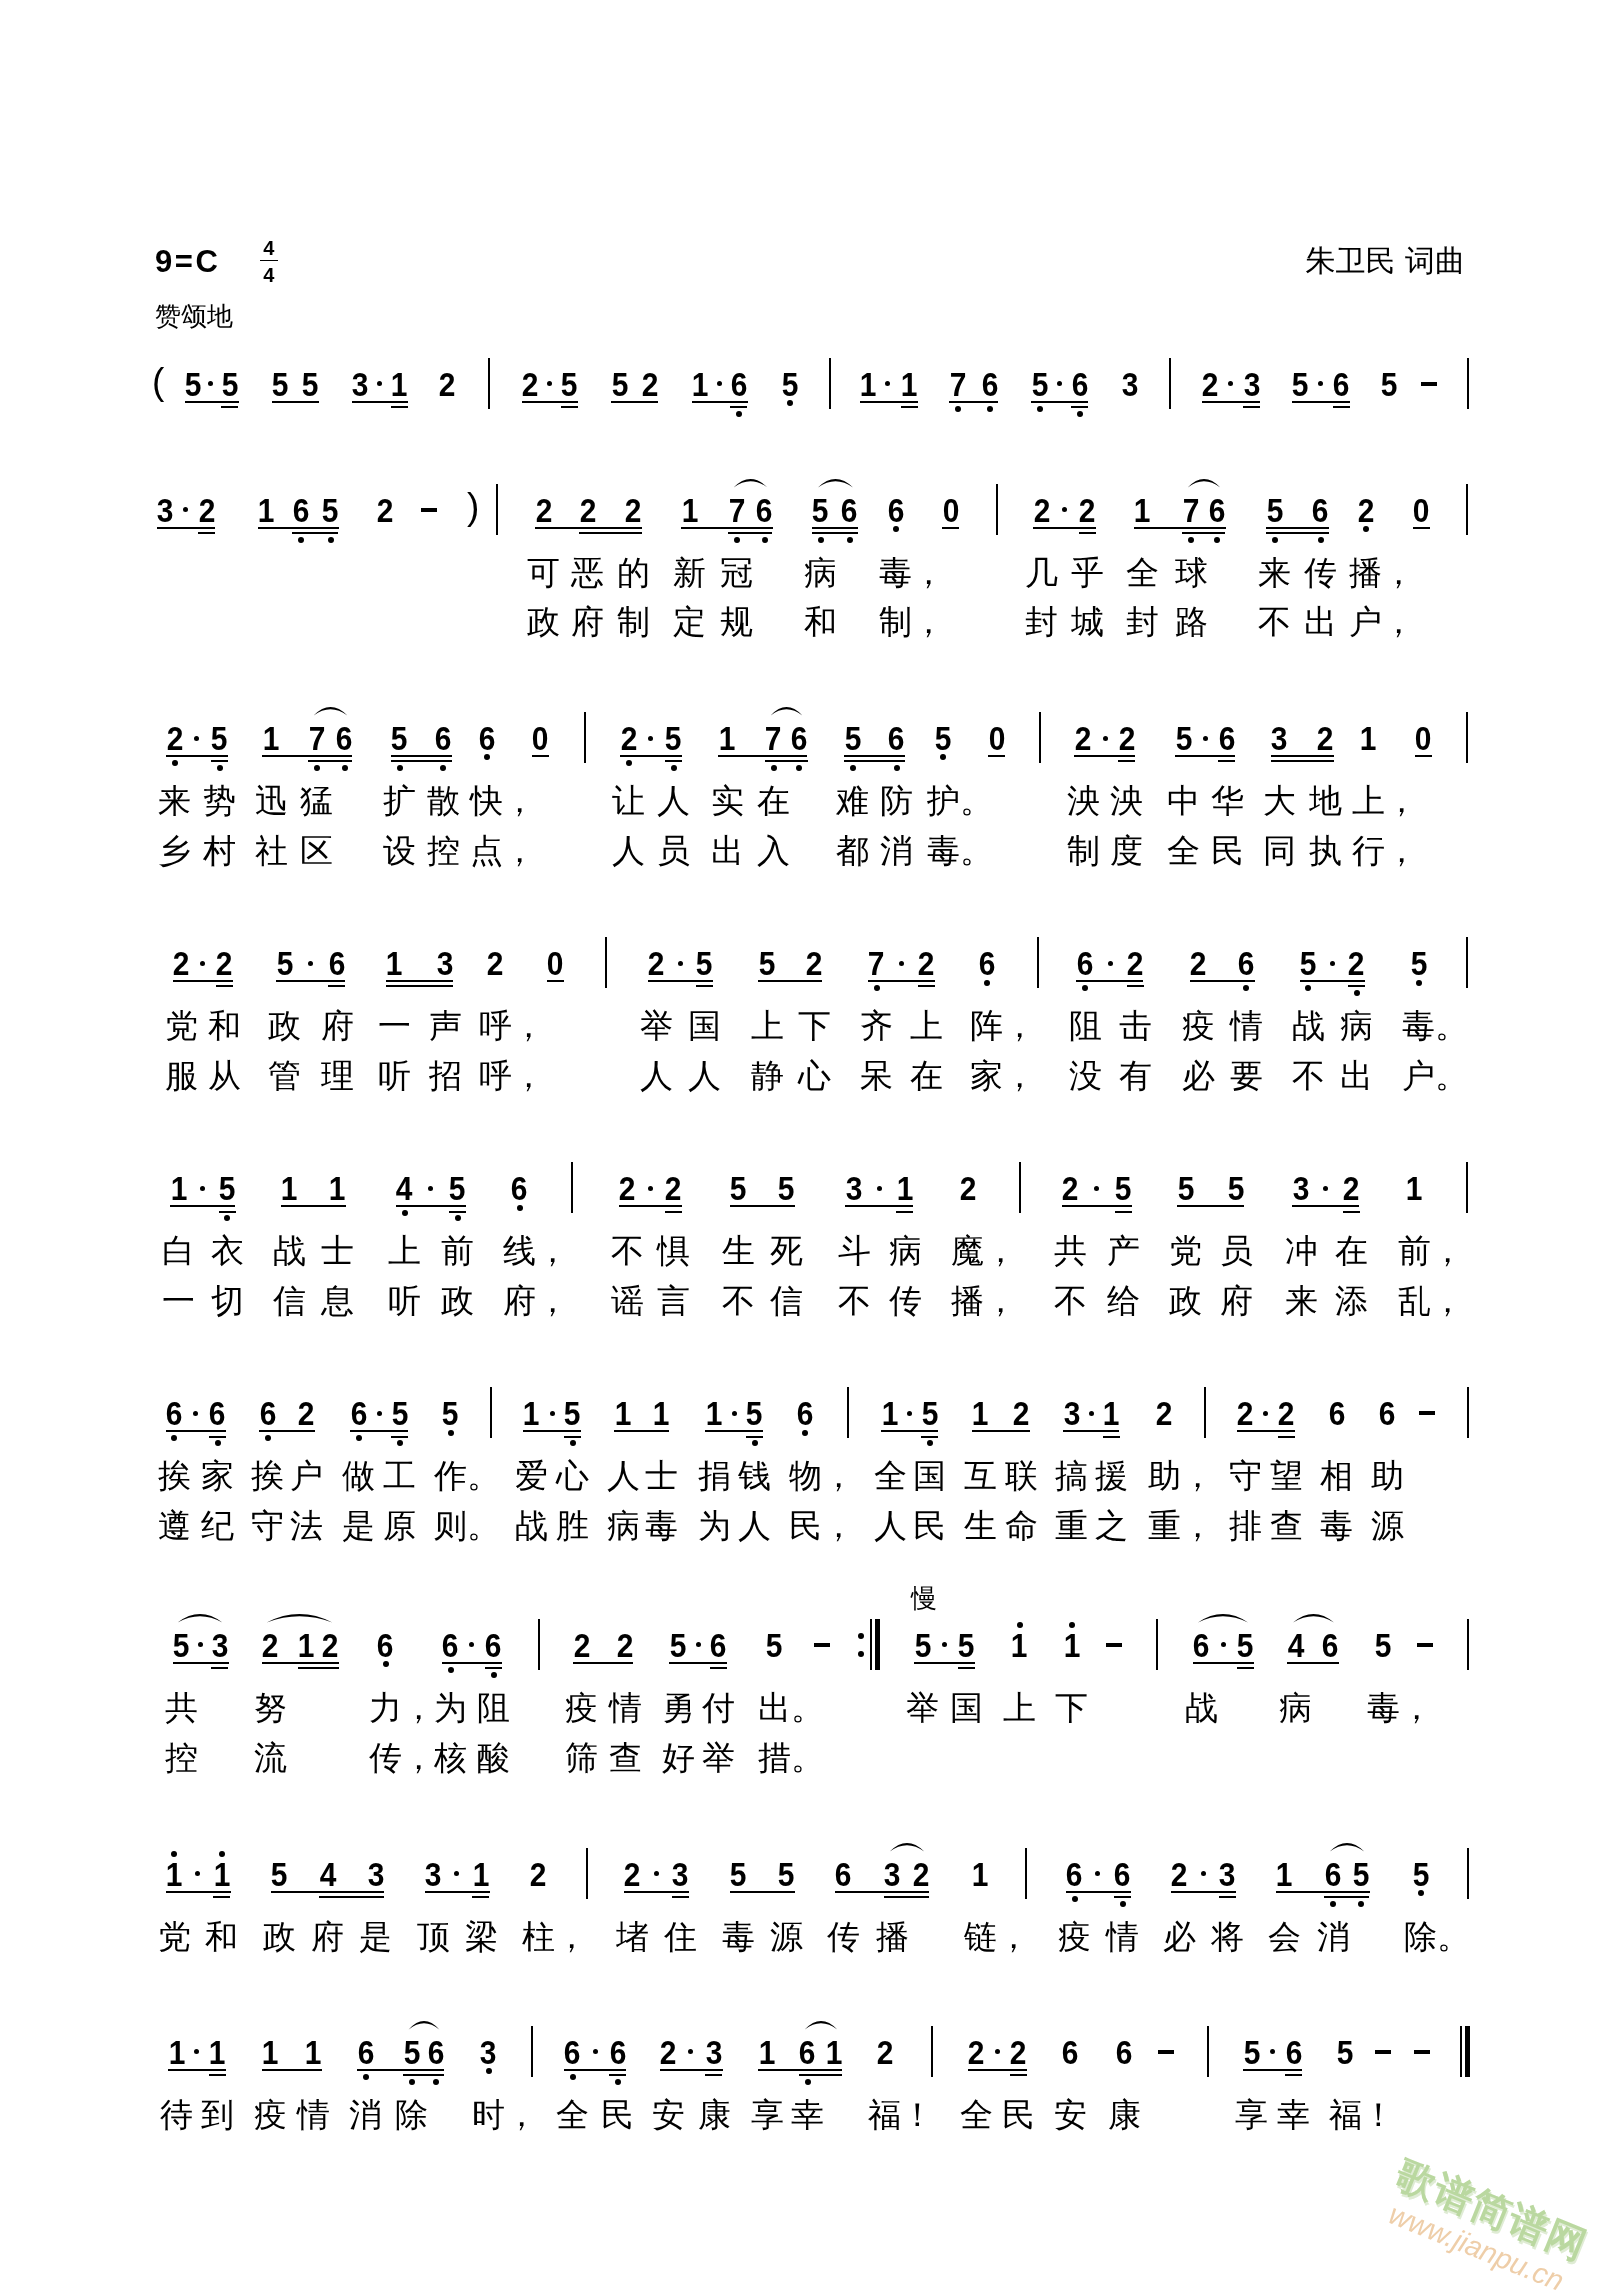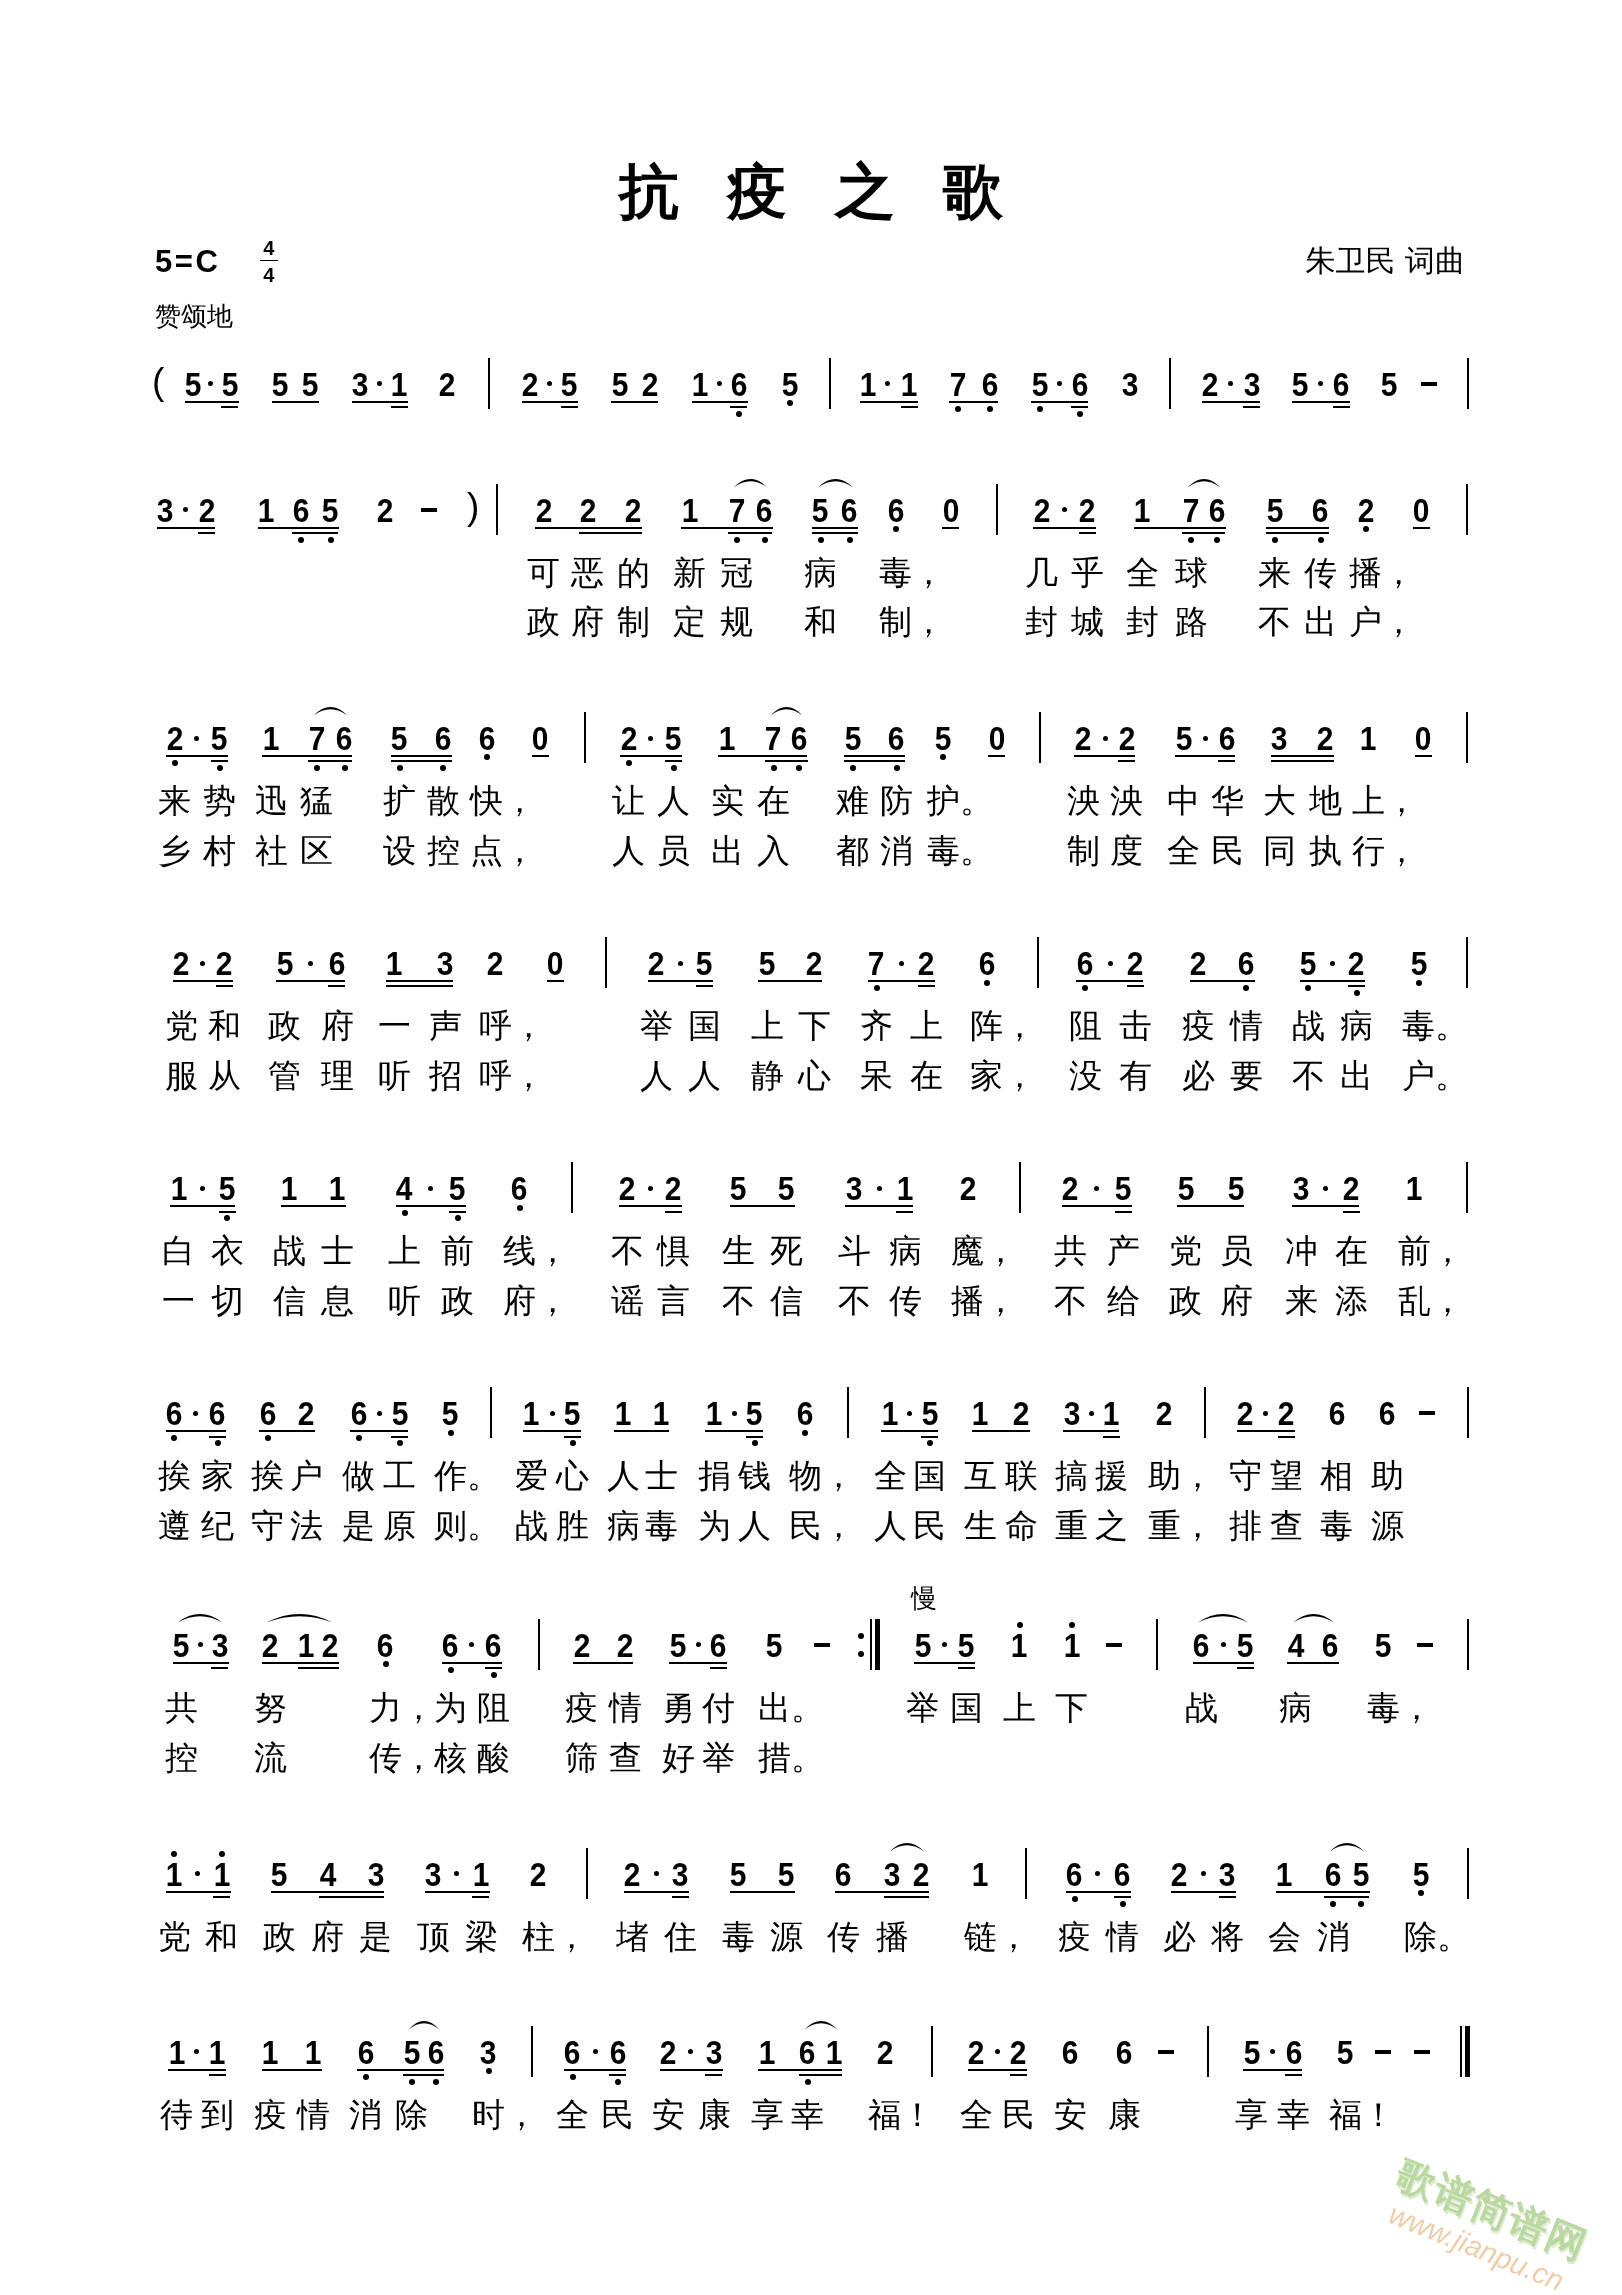--- a/index.html
+++ b/index.html
@@ -25,22 +25,21 @@
   .paren { position:absolute; font-size:37px; line-height:37px; font-weight:normal; }
   .ly { position:absolute; font-family:"DejaVu Serif", serif; font-size:33px; line-height:33px; white-space:nowrap; }
   .wm { position:absolute; left:1406px; top:2153px; transform:rotate(22deg); transform-origin:0 0; opacity:0.9; }
   .wm-name { position:absolute; left:0; top:0; font-size:39px; line-height:42px; font-weight:bold; color:#b3d496; letter-spacing:1.3px; white-space:nowrap; text-shadow:2px 2px 0 #dcead0; }
   .wm-url { position:absolute; left:7.9px; top:46px; font-size:29px; line-height:30px; font-style:italic; color:#edc9a0; white-space:nowrap; }
 </style>
 </head>
 <body>
 
 <div id="score">
-  <div class="title">抗疫之歌</div>
-  <div class="tonic">5=C</div>
+  <div class="tonic">9=C</div>
   <div class="ts-num">4</div>
   <div class="ts-line"></div>
   <div class="ts-den">4</div>
   <div class="credit">朱卫民 词曲</div>
   <div class="expr">赞颂地</div>
   <div class="anno">慢</div>
   <div class="wm">
     <div class="wm-name">歌谱简谱网</div>
     <div class="wm-url">www.jianpu.cn</div>
   </div>

